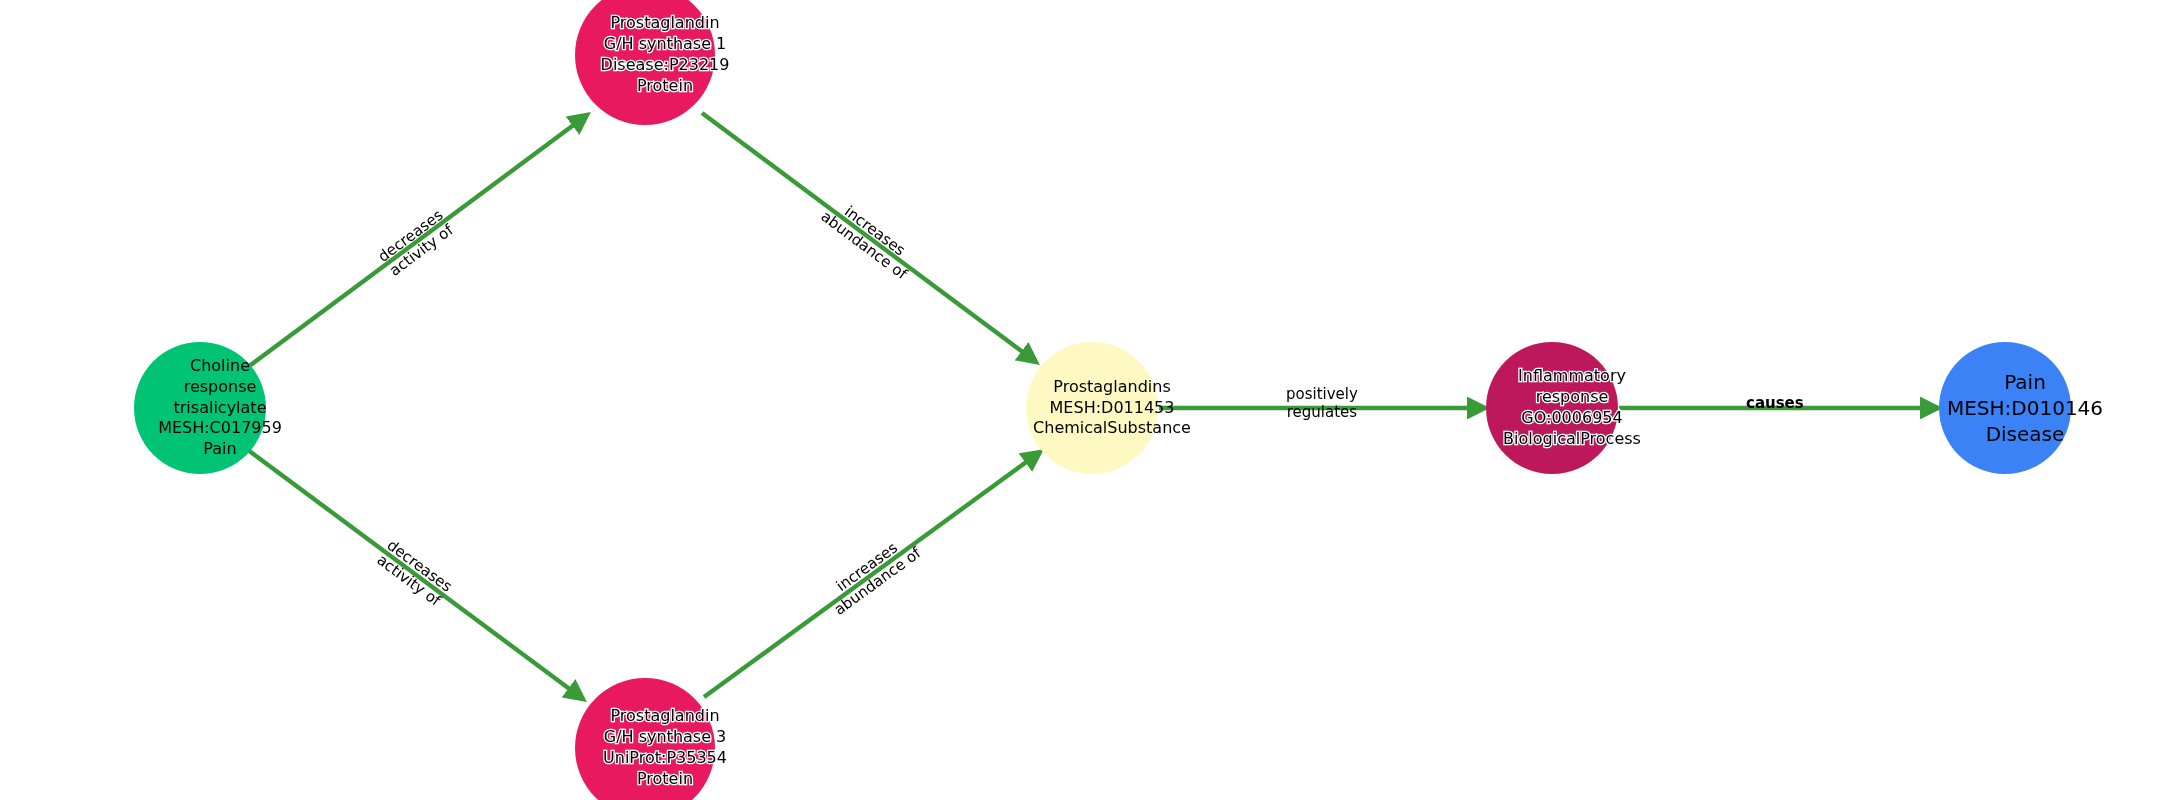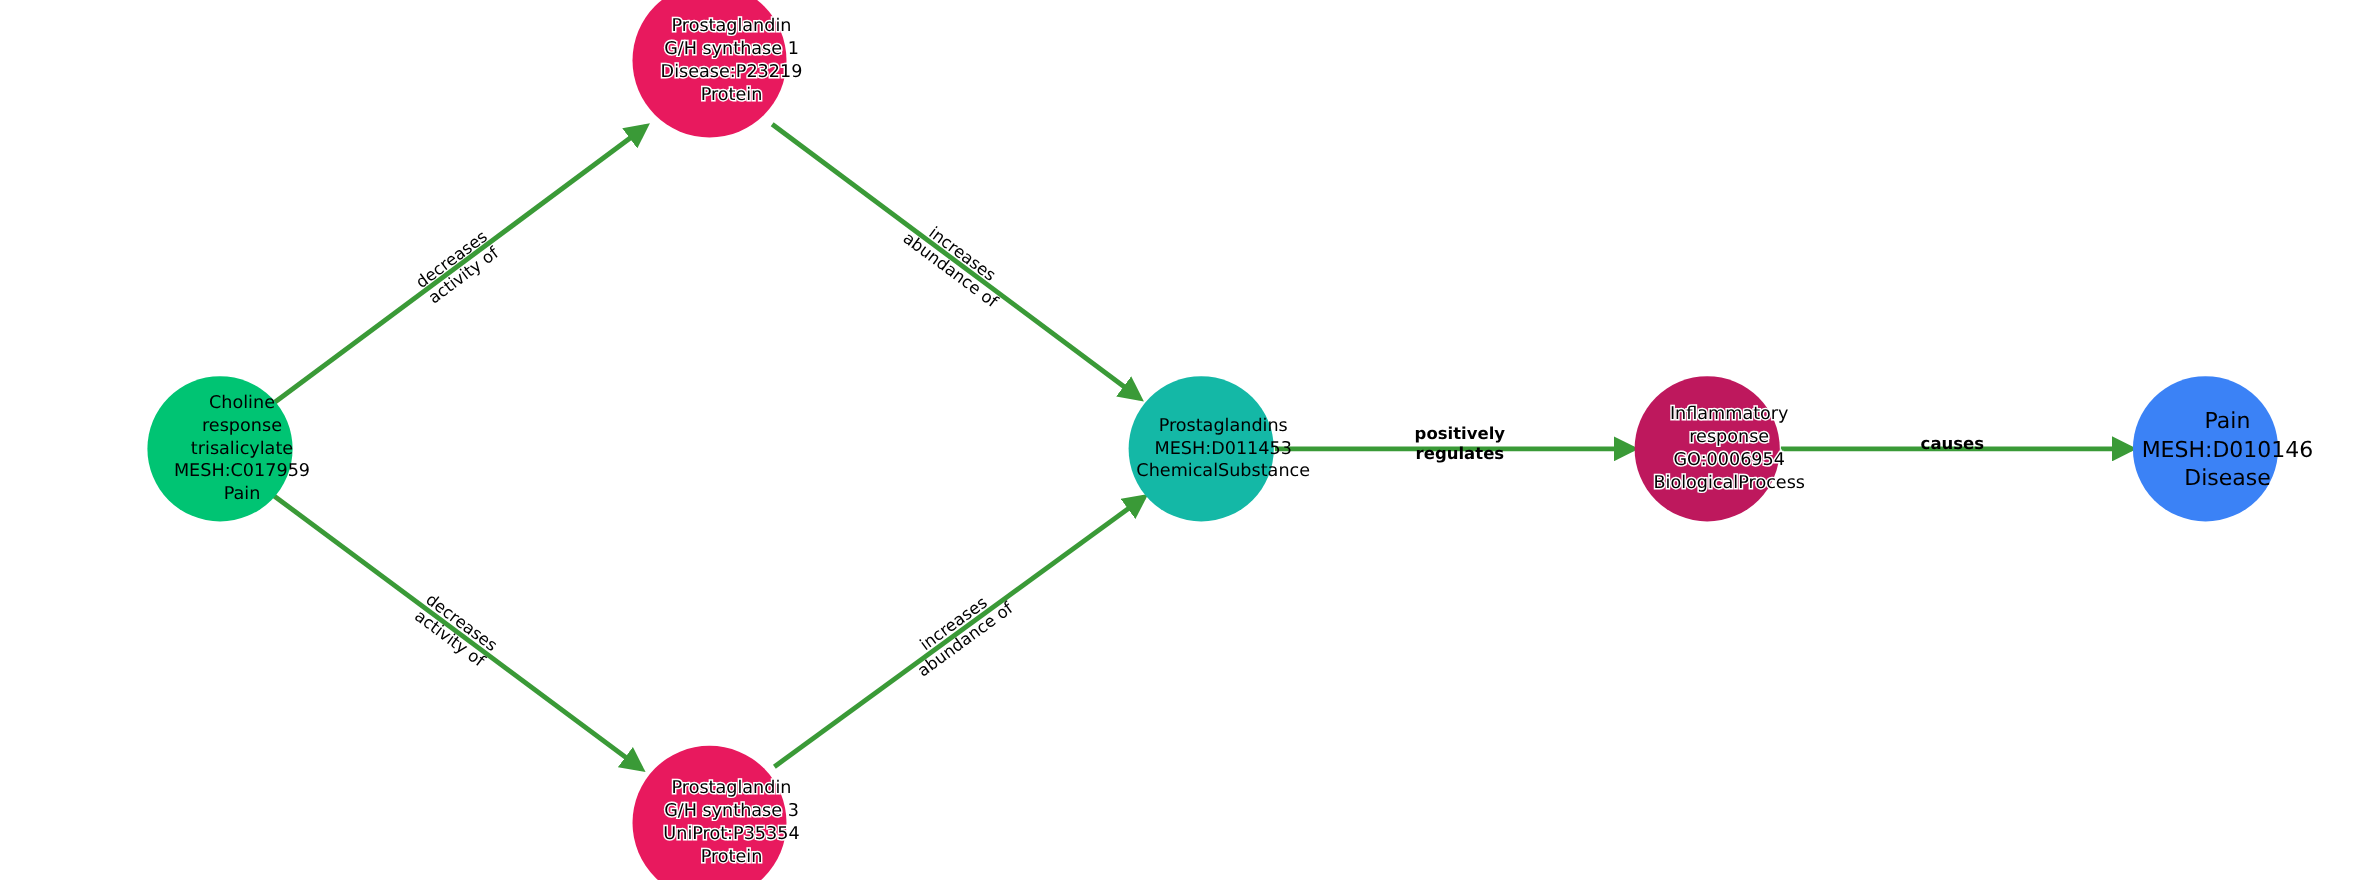--- a/index.html
+++ b/index.html
@@ -92,21 +92,21 @@
         <span class="elline">abundance of</span>
       </div>
       <div class="edge-label" style="left: 376px; top: 554.5px; transform: rotate(36.6deg);">
         <span class="elline">decreases</span>
         <span class="elline">activity of</span>
       </div>
       <div class="edge-label" style="left: 820.5px; top: 555.5px; transform: rotate(-36.1deg);">
         <span class="elline">increases</span>
         <span class="elline">abundance of</span>
       </div>
-      <div class="edge-label" style="left: 1286px; top: 384.5px; transform: rotate(0deg); font-weight: bold;">
+      <div class="edge-label" style="left: 1286px; top: 384.5px; transform: rotate(0deg);">
         <span class="elline">positively</span>
         <span class="elline">regulates</span>
       </div>
       <div class="edge-label" style="left: 1746px; top: 394px; transform: rotate(0deg); font-weight: bold;">
         <span class="elline">causes</span>
       </div>
     </div>
   <div id="node-layer">
       <div class="node halo" style="left: 575px; top: -15px; width: 140px; height: 140px; background: rgb(232, 25, 94); font-size: 16px;">
         <span class="nline">Prostaglandin</span>
@@ -120,21 +120,21 @@
         <span class="nline">trisalicylate</span>
         <span class="nline">MESH:C017959</span>
         <span class="nline">Pain</span>
       </div>
       <div class="node halo" style="left: 575px; top: 678px; width: 140px; height: 140px; background: rgb(232, 25, 94); font-size: 16px;">
         <span class="nline">Prostaglandin</span>
         <span class="nline">G/H synthase 3</span>
         <span class="nline">UniProt:P35354</span>
         <span class="nline">Protein</span>
       </div>
-      <div class="node" style="left: 1026px; top: 342px; width: 132px; height: 132px; background: #14b8a6; font-size: 16px;">
+      <div class="node" style="left: 1026px; top: 342px; width: 132px; height: 132px; background: #fef9c3; font-size: 16px;">
         <span class="nline">Prostaglandins</span>
         <span class="nline">MESH:D011453</span>
         <span class="nline">ChemicalSubstance</span>
       </div>
       <div class="node halo" style="left: 1486px; top: 342px; width: 132px; height: 132px; background: #be185d; font-size: 16px;">
         <span class="nline">Inflammatory</span>
         <span class="nline">response</span>
         <span class="nline">GO:0006954</span>
         <span class="nline">BiologicalProcess</span>
       </div>

